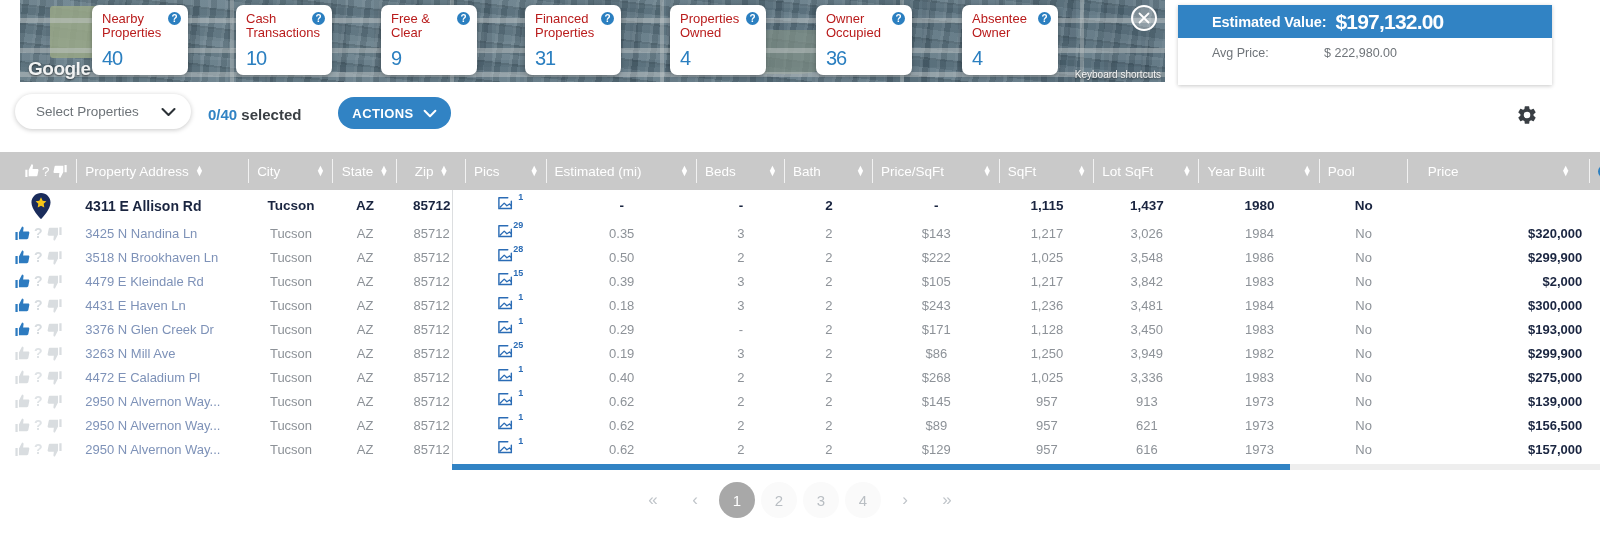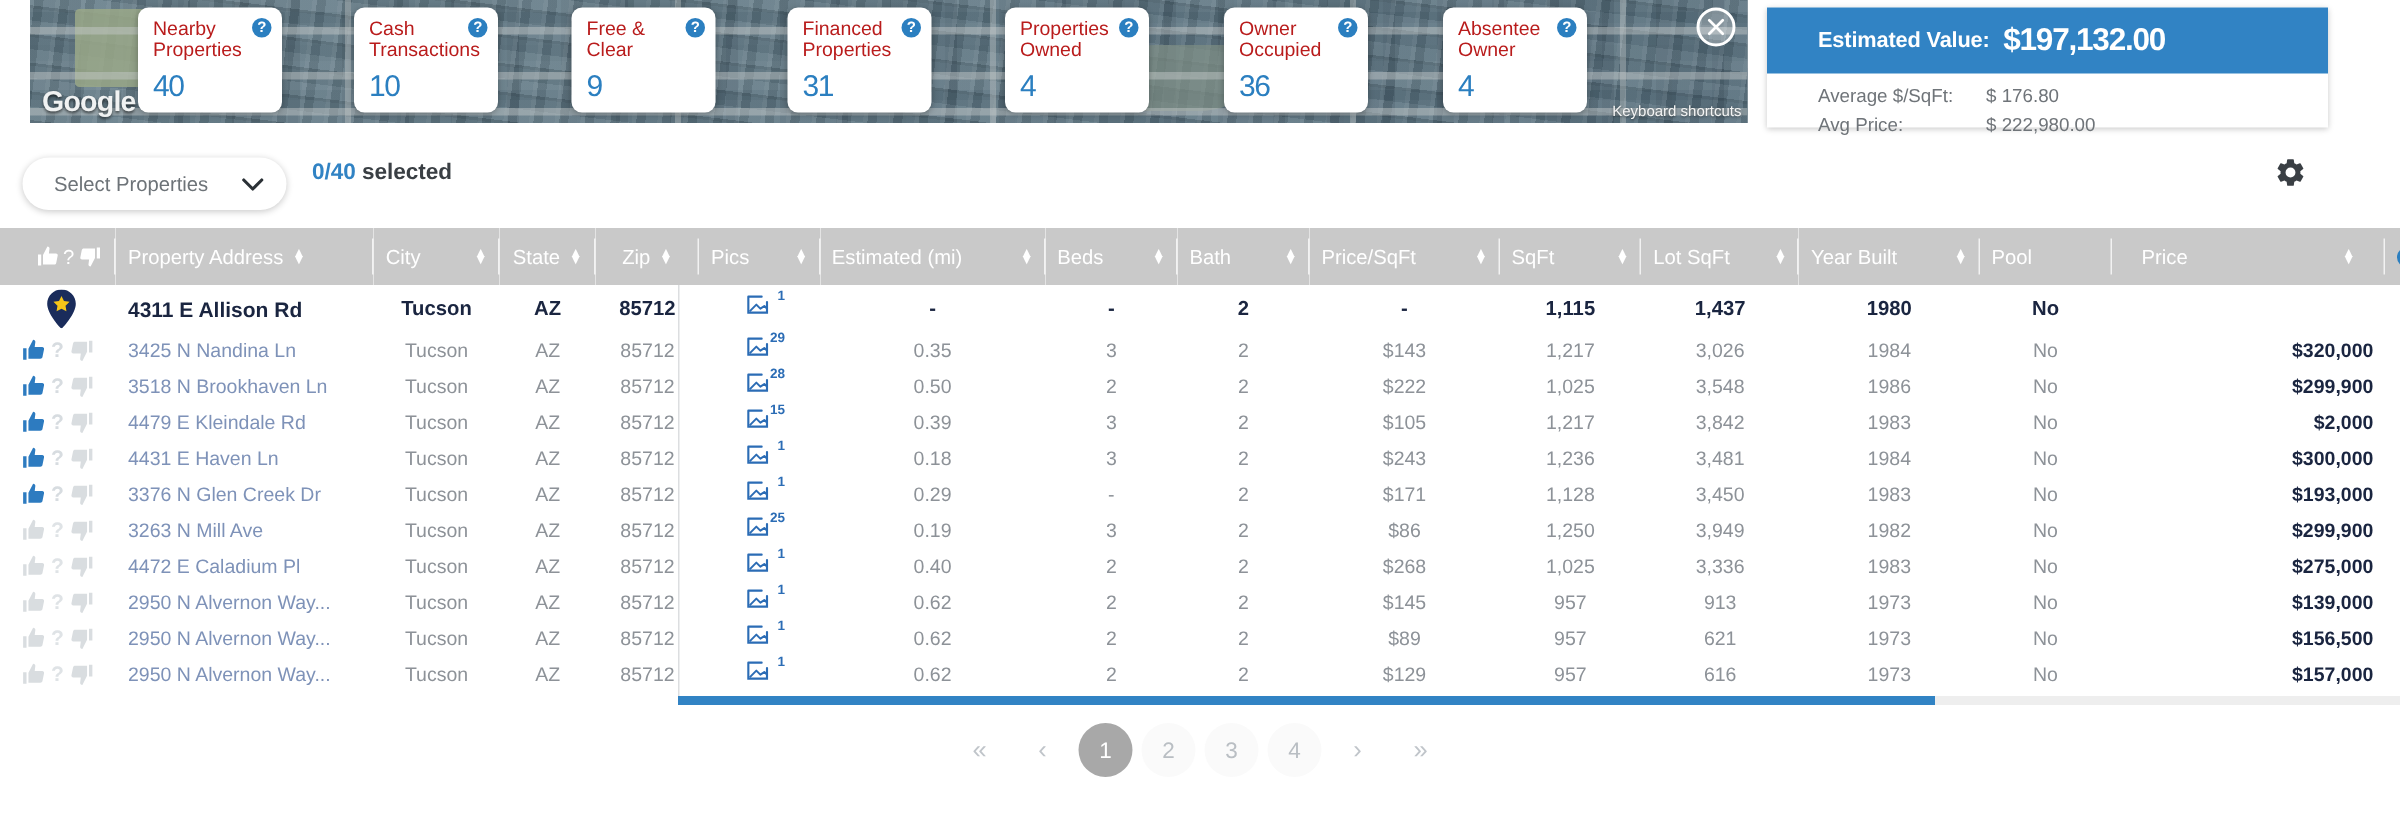--- a/index.html
+++ b/index.html
@@ -79,34 +79,34 @@
     display:flex; align-items:center; justify-content:center; cursor:pointer;
     line-height:1;
   }
 
   
   .est-panel {
     position:absolute; left:1178px; top:5px; width:374px; height:80px;
     background:#fff; box-shadow:0 1px 4px rgba(0,0,0,.22);
   }
   .est-head {
-    background:#3183c4; height:44px; display:flex; align-items:center;
+    background:#3183c4; height:33px; display:flex; align-items:center;
     padding-left:34px; gap:9px; color:#fff;
   }
   .est-head-label { font-size:14.5px; font-weight:700; letter-spacing:-.1px; }
   .est-head-value { font-size:21px; font-weight:700; letter-spacing:-.8px; }
   .est-rows { padding:6px 0 0 34px; }
   .est-row { display:flex; font-size:12.5px; color:#6f7479; line-height:19px; }
   .est-row-label { width:112px; }
   .est-row-value { color:#6f7479; }
 
   
   .toolbar { position:absolute; left:0; top:92px; width:1600px; height:52px; background:#fff; }
   .select-props {
-    position:absolute; left:15px; top:13px; width:176px; height:35px;
+    position:absolute; left:15px; top:2px; width:176px; height:35px;
     border-radius:18px; background:#fff; box-shadow:0 1px 5px rgba(0,0,0,.22);
     display:flex; align-items:center; justify-content:space-between;
     padding:0 15px 0 21px; cursor:pointer;
   }
   .select-props span { font-size:13.5px; color:#6d7378; }
   .sel-count {
     position:absolute; left:208px; top:14px; font-size:15px; font-weight:700;
     color:#3a3f44;
   }
   .sel-count em { font-style:normal; color:#3183c4; }
@@ -243,42 +243,44 @@
     <div class="stat-value">4</div>
   </div>
 
   <div class="est-panel">
     <div class="est-head">
       <div class="est-head-label">Estimated Value:</div>
       <div class="est-head-value">$197,132.00</div>
     </div>
     <div class="est-rows">
       <div class="est-row">
-        <div class="est-row-label">Average $/SqFt:</div>
-        <div class="est-row-value">$ 176.80</div>
-      </div>
-      <div class="est-row">
         <div class="est-row-label">Avg Price:</div>
         <div class="est-row-value">$ 222,980.00</div>
       </div>
     </div>
   </div>
 
   <div class="toolbar">
     <div class="select-props">
       <span>Select Properties</span>
       <svg width="15" height="10" viewBox="0 0 15 10">
         <path d="M1.5 2 L7.5 8 L13.5 2" fill="none" stroke="#2b3136" stroke-width="2.1" stroke-linecap="round" stroke-linejoin="round"></path>
       </svg>
     </div>
 
     <div class="sel-count">
       <em>0/40</em><span> selected</span>
     </div>
 
+    <button class="actions-btn">
+      <span>ACTIONS</span>
+      <svg width="14" height="9" viewBox="0 0 15 10">
+        <path d="M1.5 2 L7.5 8 L13.5 2" fill="none" stroke="#ffffff" stroke-width="2.2" stroke-linecap="round" stroke-linejoin="round"></path>
+      </svg>
+    </button>
 
     <div class="gear-btn">
       <svg width="22" height="22" viewBox="0 0 24 24">
         <path fill="#3a3f44" d="M19.14 12.94a7.07 7.07 0 0 0 0-1.88l2.03-1.58a.5.5 0 0 0 .12-.64l-1.92-3.32a.5.5 0 0 0-.6-.22l-2.39.96a7.03 7.03 0 0 0-1.62-.94l-.36-2.54a.5.5 0 0 0-.5-.42h-3.84a.5.5 0 0 0-.5.42l-.36 2.54c-.58.23-1.12.55-1.62.94l-2.39-.96a.5.5 0 0 0-.6.22L2.67 8.84a.5.5 0 0 0 .12.64l2.03 1.58a7.07 7.07 0 0 0 0 1.88l-2.03 1.58a.5.5 0 0 0-.12.64l1.92 3.32c.13.22.39.3.6.22l2.39-.96c.5.39 1.04.71 1.62.94l.36 2.54c.04.24.25.42.5.42h3.84c.25 0 .46-.18.5-.42l.36-2.54c.58-.23 1.12-.55 1.62-.94l2.39.96c.22.08.47 0 .6-.22l1.92-3.32a.5.5 0 0 0-.12-.64l-2.03-1.58zM12 15.6A3.6 3.6 0 1 1 12 8.4a3.6 3.6 0 0 1 0 7.2z"></path>
       </svg>
     </div>
   </div>
 
   <div class="table-wrap">
     <table class="grid">

